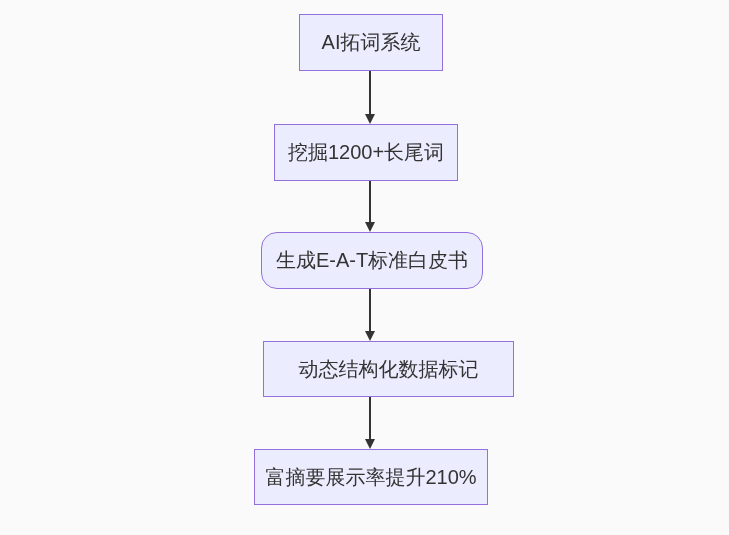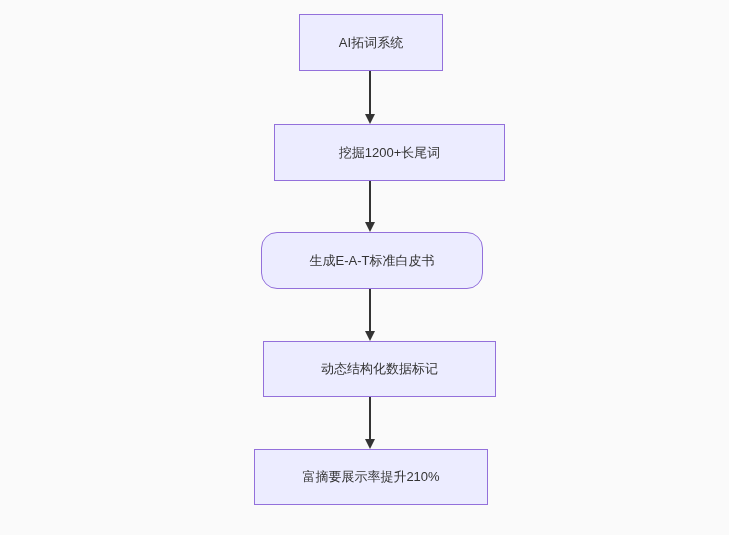--- a/index.html
+++ b/index.html
@@ -16,28 +16,28 @@
   }
   .node {
     position: absolute;
     box-sizing: border-box;
     background: #ececff;
     border: 1.5px solid #9370db;
     display: flex;
     align-items: center;
     justify-content: center;
     color: #333333;
-    font-size: 13px;
+    font-size: 20px;
     text-align: center;
     white-space: nowrap;
   }
   .n1 { left: 299px; top: 14px;  width: 144px; height: 57px; }
-  .n2 { left: 274px; top: 124px; width: 231px; height: 57px; justify-content: center; }
+  .n2 { left: 274px; top: 124px; width: 184px; height: 57px; justify-content: center; }
   .n3 { left: 261px; top: 232px; width: 222px; height: 57px; border-radius: 16px; }
-  .n4 { left: 263px; top: 341px; width: 233px; height: 56px; }
+  .n4 { left: 263px; top: 341px; width: 251px; height: 56px; }
   .n5 { left: 254px; top: 449px; width: 234px; height: 56px; }
 
   .edge { position: absolute; width: 12px; left: 364px; }
   .edge .line {
     position: absolute;
     left: 5px;
     top: 0;
     width: 2px;
     background: #333333;
   }

